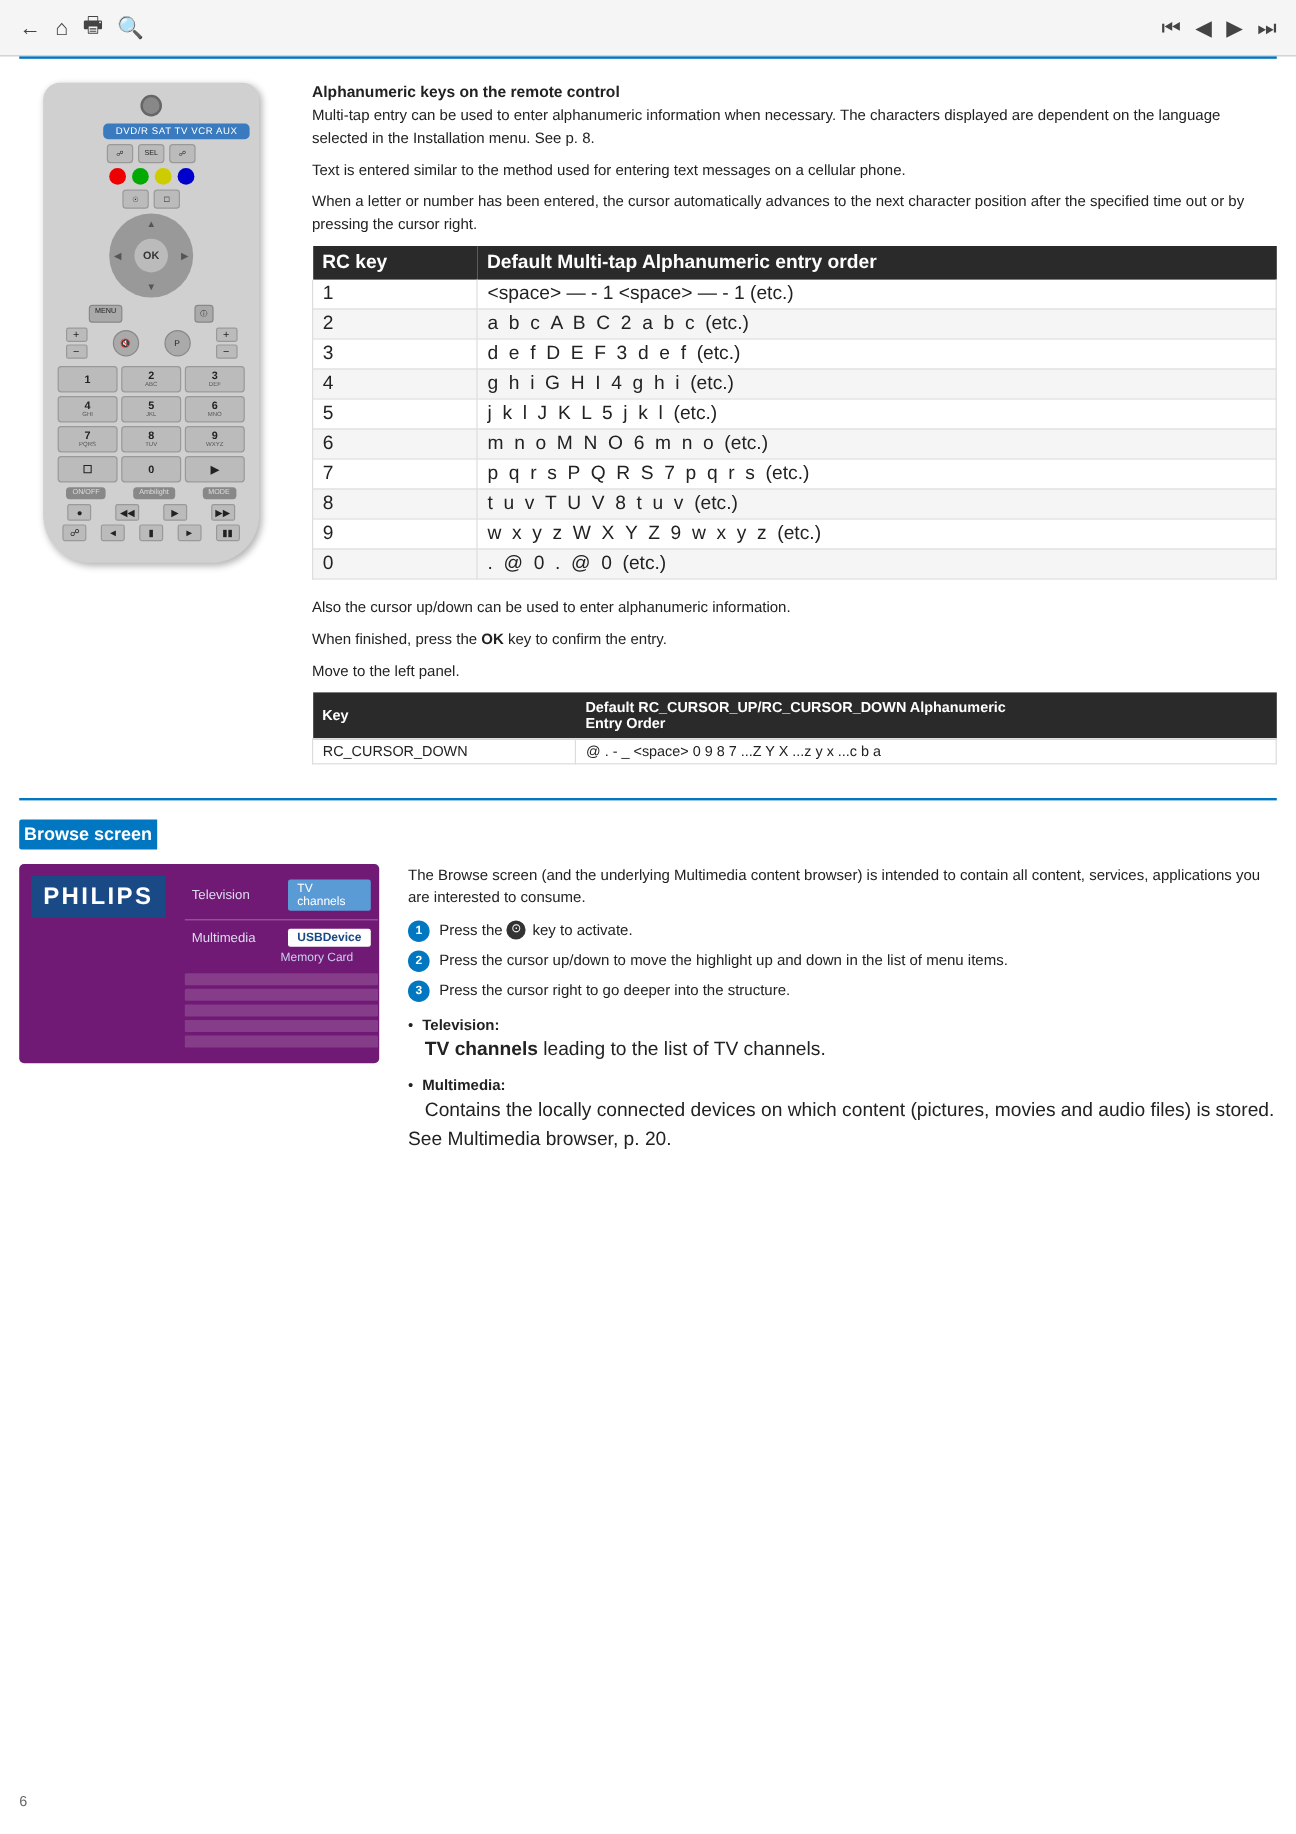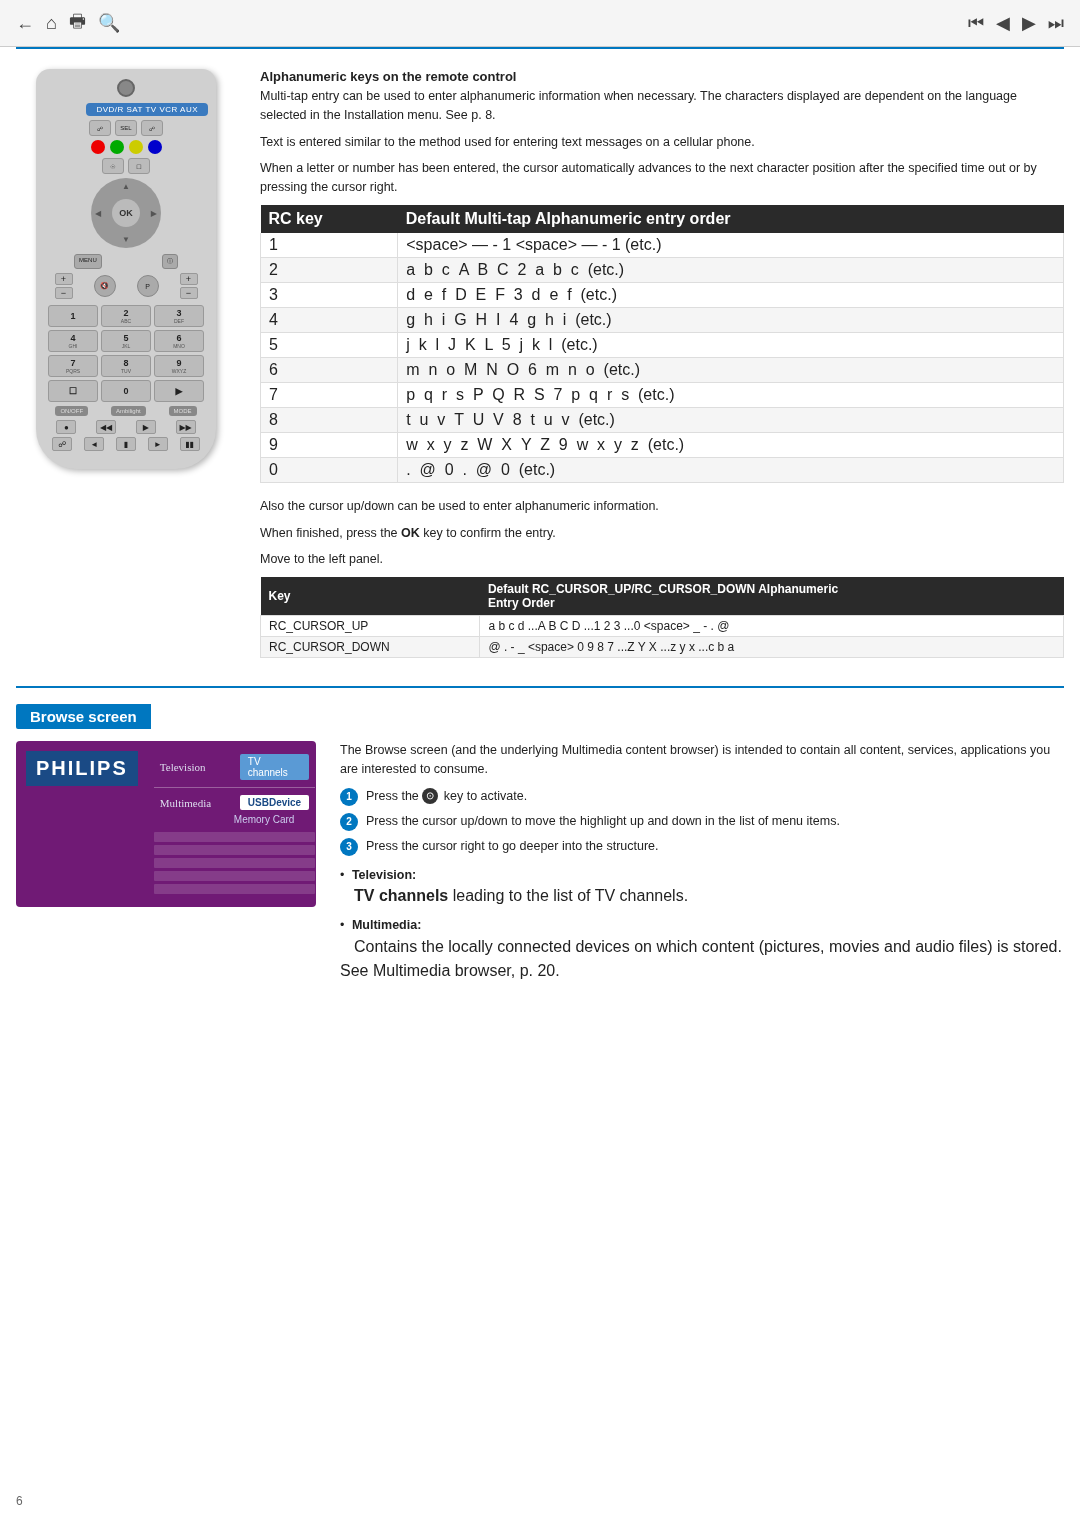--- a/index.html
+++ b/index.html
@@ -385,21 +385,21 @@
     }
     .browse-header {
       display: flex;
       align-items: center;
       gap: 0;
       margin-bottom: 12px;
     }
     .browse-title-box {
       background: #0077c0;
       color: #fff;
-      padding: 4px 14px;
+      padding: 4px 4px;
       font-weight: bold;
       font-size: 15px;
       border-radius: 2px 0 0 2px;
     }
     .blue-separator {
       height: 2px;
       background: #0077c0;
       margin: 0 0 16px 0;
     }
 
@@ -435,21 +435,20 @@
     }
     .menu-item {
       display: flex;
       align-items: center;
       padding: 3px 6px;
       font-size: 11px;
       color: #dde;
     }
     .menu-item-label {
       min-width: 80px;
-      font-family: Liberation Serif, serif;
     }
     .menu-item-value {
       background: #5a9ad5;
       padding: 2px 8px;
       border-radius: 2px;
       color: #fff;
       font-size: 10px;
     }
     .menu-item-value.highlighted {
       background: #fff;
@@ -737,24 +736,20 @@
     <p class="section-text">Move to the left panel.</p>
 
     <table class="rc-table2">
       <thead>
         <tr>
           <th>Key</th>
           <th>Default RC_CURSOR_UP/RC_CURSOR_DOWN Alphanumeric<br>Entry Order</th>
         </tr>
       </thead>
       <tbody>
-        <tr>
-          <td>RC_CURSOR_UP</td>
-          <td>a b c d ...A B C D ...1 2 3 ...0 &lt;space&gt; _ - . @</td>
-        </tr>
         <tr>
           <td>RC_CURSOR_DOWN</td>
           <td>@ . - _ &lt;space&gt; 0 9 8 7 ...Z Y X ...z y x ...c b a</td>
         </tr>
       </tbody>
     </table>
   </div>
 </div>
 
 <div class="browse-section">

